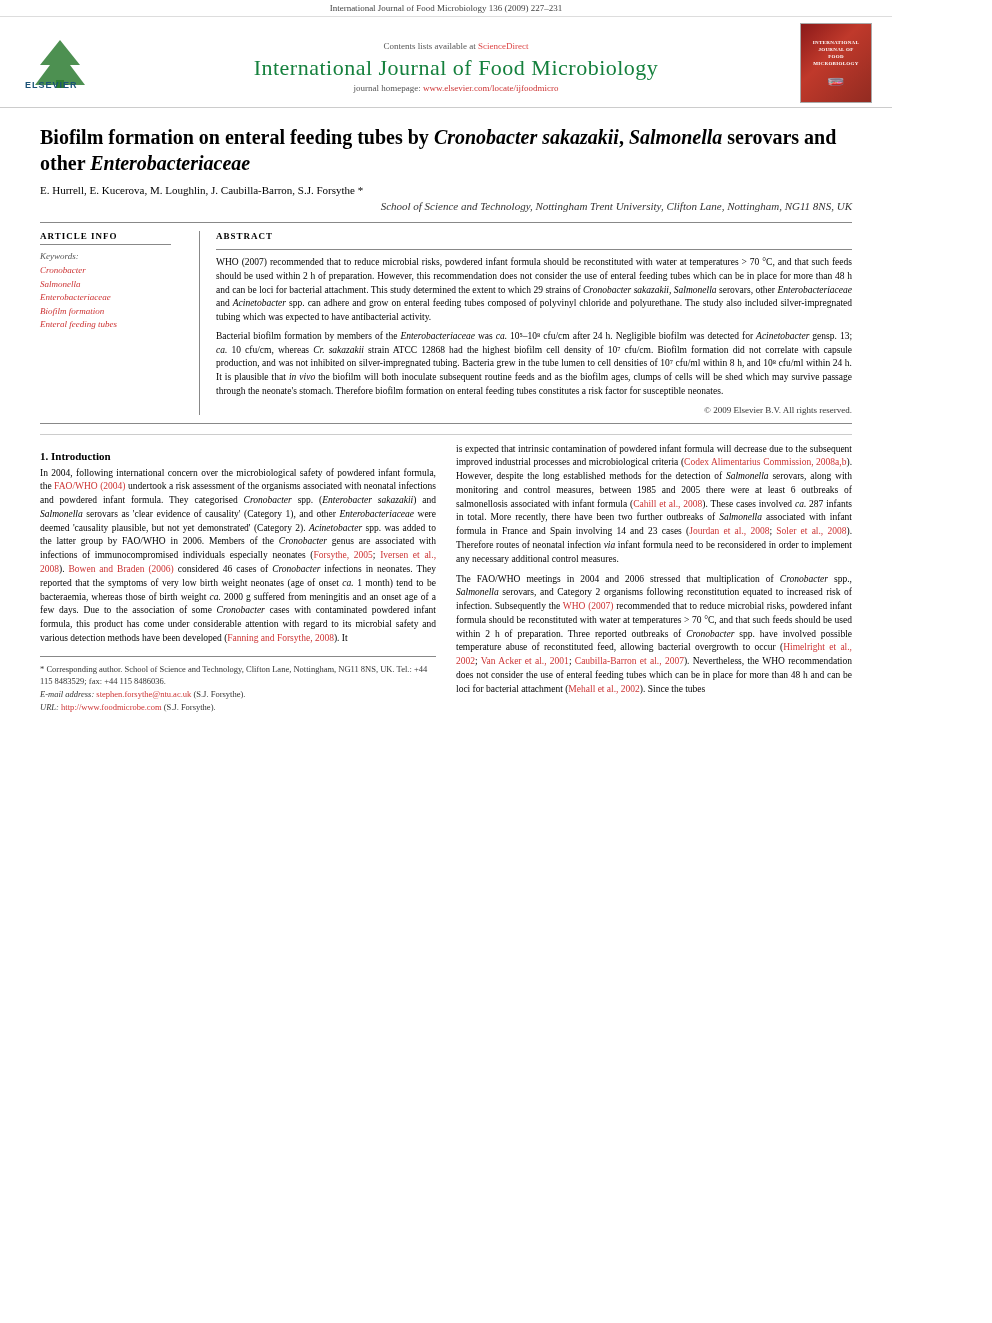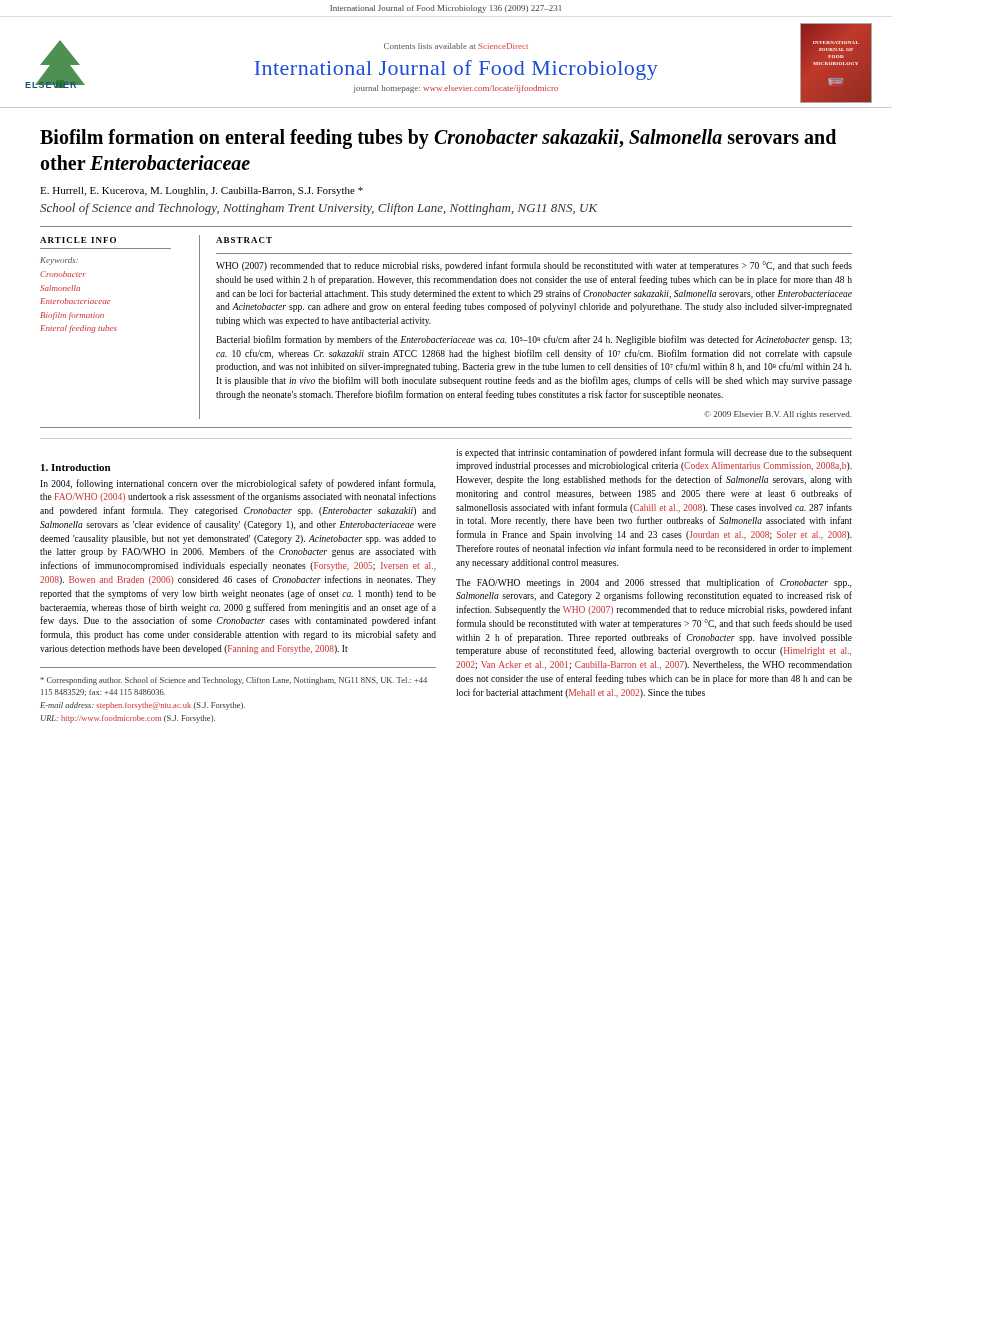--- a/index.html
+++ b/index.html
@@ -44,21 +44,21 @@
       margin-bottom: 2px;
       margin-top: 8px;
     }
     .sciencedirect-link {
       color: #d44; 
       font-size: 9px;
     }
     .journal-title-main {
       font-size: 22px;
       font-family: "Times New Roman", serif;
-      color: #1d4ed8;
+      color: #15803d;
       font-weight: normal;
       letter-spacing: 0.5px;
       margin: 4px 0 2px 0;
     }
     .journal-homepage-line {
       font-size: 9px;
       color: #555;
     }
     .journal-homepage-link {
       color: #c33;
@@ -109,24 +109,25 @@
       margin-bottom: 8px;
     }
     .article-title em {
       font-style: italic;
     }
     .article-authors {
       font-size: 11px;
       margin-bottom: 4px;
     }
     .article-affiliation {
-      font-size: 13px;
+      font-size: 11px;
       font-style: italic;
       color: #333;
       margin-bottom: 10px;
+      text-align: right;
     }
 
     .article-info-abstract-row {
       display: flex;
       gap: 16px;
       margin-bottom: 10px;
       border-top: 1px solid #888;
       border-bottom: 1px solid #888;
       padding: 8px 0;
     }
@@ -205,21 +206,21 @@
       flex: 1;
     }
     .col-right {
       flex: 1;
     }
 
     .section-heading {
       font-size: 11px;
       font-weight: bold;
       margin-bottom: 5px;
-      margin-top: 14px;
+      margin-top: 7px;
     }
     .body-text {
       font-size: 9.5px;
       line-height: 1.45;
       text-align: justify;
     }
     .body-text p {
       margin-bottom: 6px;
     }
     .body-text em {

